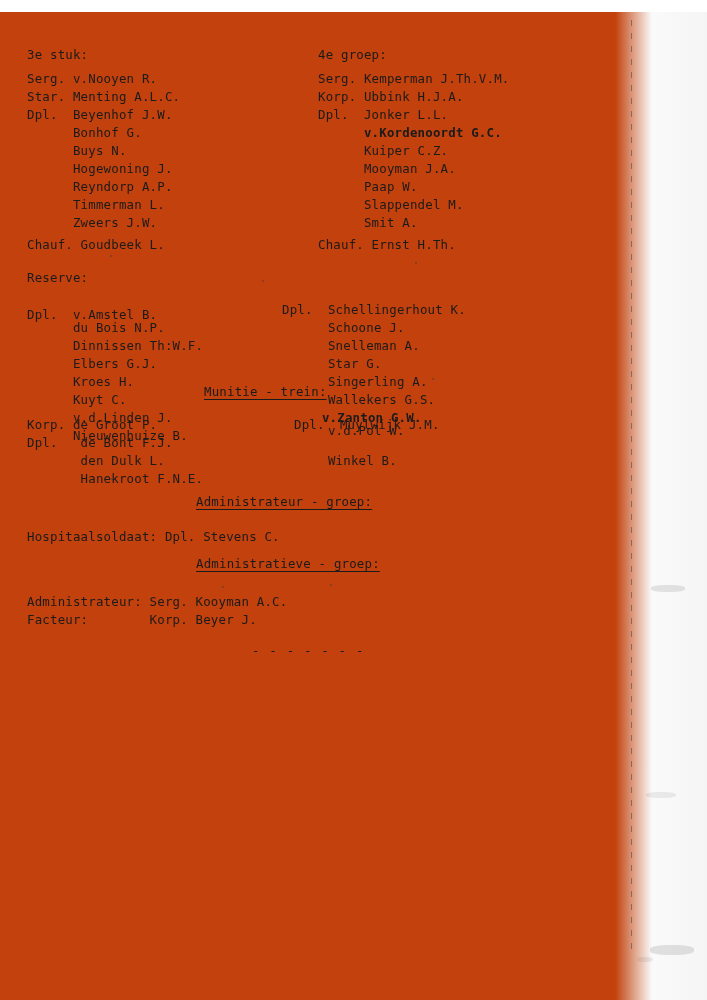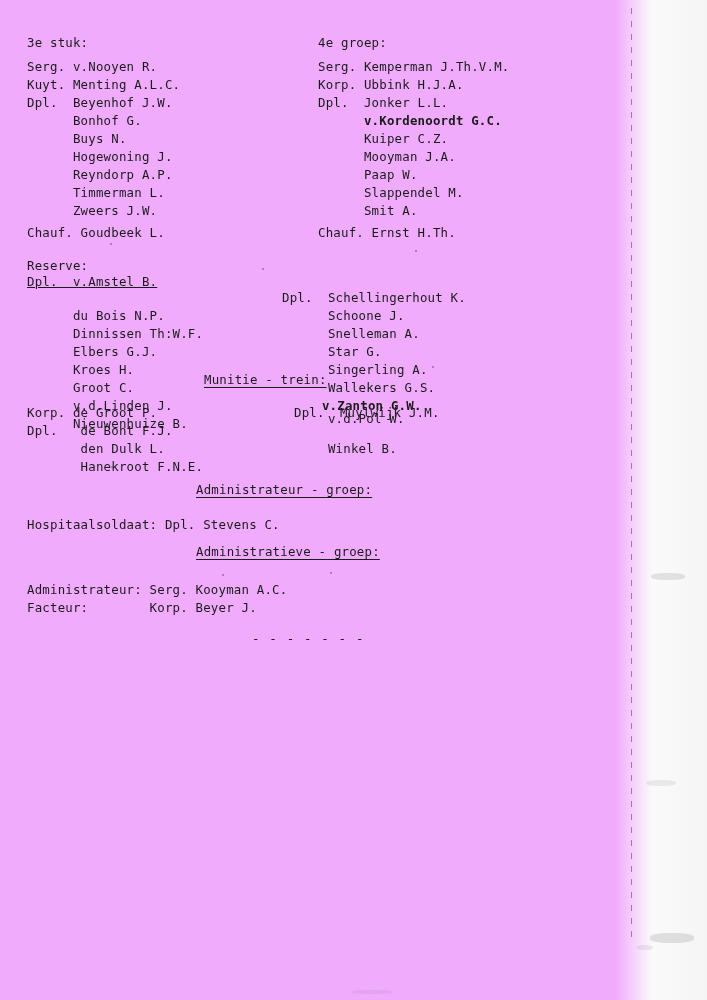--- a/index.html
+++ b/index.html
@@ -12,21 +12,22 @@
     height: 1000px;
     position: relative;
     overflow: hidden;
     font-family: "DejaVu Sans Mono", monospace;
   }
 
   
   .page {
     position: absolute;
     inset: 0;
-    background: #f0abfc;
+    background: #c2410c;
+    margin-top: 12px;
   }
 
   
   .scan-edge {
     position: absolute;
     top: 0;
     right: 0;
     width: 92px;
     height: 1000px;
     background: linear-gradient(to right, rgba(255,255,255,0) 0%, rgba(250,250,250,1) 40%, rgba(245,245,245,1) 100%);
@@ -105,21 +106,21 @@
 <body>
 
 <div class="page">
 
   <div class="doc">
 
     <div class="row col-left" style="top:34px;">3e stuk:</div>
     <div class="row col-right" style="top:34px;">4e groep:</div>
 
     <div class="row col-left" style="top:58px;">Serg. v.Nooyen R.</div>
-    <div class="row col-left" style="top:76px;">Kuyt. Menting A.L.C.</div>
+    <div class="row col-left" style="top:76px;">Star. Menting A.L.C.</div>
     <div class="row col-left" style="top:94px;">Dpl.  Beyenhof J.W.</div>
     <div class="row col-left" style="top:112px;">      Bonhof G.</div>
     <div class="row col-left" style="top:130px;">      Buys N.</div>
     <div class="row col-left" style="top:148px;">      Hogewoning J.</div>
     <div class="row col-left" style="top:166px;">      Reyndorp A.P.</div>
     <div class="row col-left" style="top:184px;">      Timmerman L.</div>
     <div class="row col-left" style="top:202px;">      Zweers J.W.</div>
     <div class="row col-left" style="top:224px;">Chauf. Goudbeek L.</div>
 
     <div class="row col-right" style="top:58px;">Serg. Kemperman J.Th.V.M.</div>
@@ -128,26 +129,26 @@
     <div class="row col-right" style="top:112px;font-weight:bold;">      v.Kordenoordt G.C.</div>
     <div class="row col-right" style="top:130px;">      Kuiper C.Z.</div>
     <div class="row col-right" style="top:148px;">      Mooyman J.A.</div>
     <div class="row col-right" style="top:166px;">      Paap W.</div>
     <div class="row col-right" style="top:184px;">      Slappendel M.</div>
     <div class="row col-right" style="top:202px;">      Smit A.</div>
     <div class="row col-right" style="top:224px;">Chauf. Ernst H.Th.</div>
 
     <div class="row col-left" style="top:257px;">Reserve:</div>
 
-    <div class="row col-left" style="top:273px;text-decoration:underline;">Dpl.  v.Amstel B.</div>
+    <div class="row col-left" style="top:294px;">Dpl.  v.Amstel B.</div>
     <div class="row col-left" style="top:307px;">      du Bois N.P.</div>
     <div class="row col-left" style="top:325px;">      Dinnissen Th:W.F.</div>
     <div class="row col-left" style="top:343px;">      Elbers G.J.</div>
     <div class="row col-left" style="top:361px;">      Kroes H.</div>
-    <div class="row col-left" style="top:379px;">      Groot C.</div>
+    <div class="row col-left" style="top:379px;">      Kuyt C.</div>
     <div class="row col-left" style="top:397px;">      v.d.Linden J.</div>
     <div class="row" style="left:282px; top:289px;">Dpl.  Schellingerhout K.</div>
 
     <div class="row col-left" style="top:415px;">      Nieuwenhuize B.</div>
     <div class="row" style="left:282px; top:307px;">      Schoone J.</div>
     <div class="row" style="left:282px; top:325px;">      Snelleman A.</div>
     <div class="row" style="left:282px; top:343px;">      Star G.</div>
     <div class="row" style="left:282px; top:361px;">      Singerling A.</div>
     <div class="row" style="left:282px; top:379px;">      Wallekers G.S.</div>
     <div class="row" style="left:276px; top:397px;font-weight:bold;">      v.Zanton G.W.</div>

